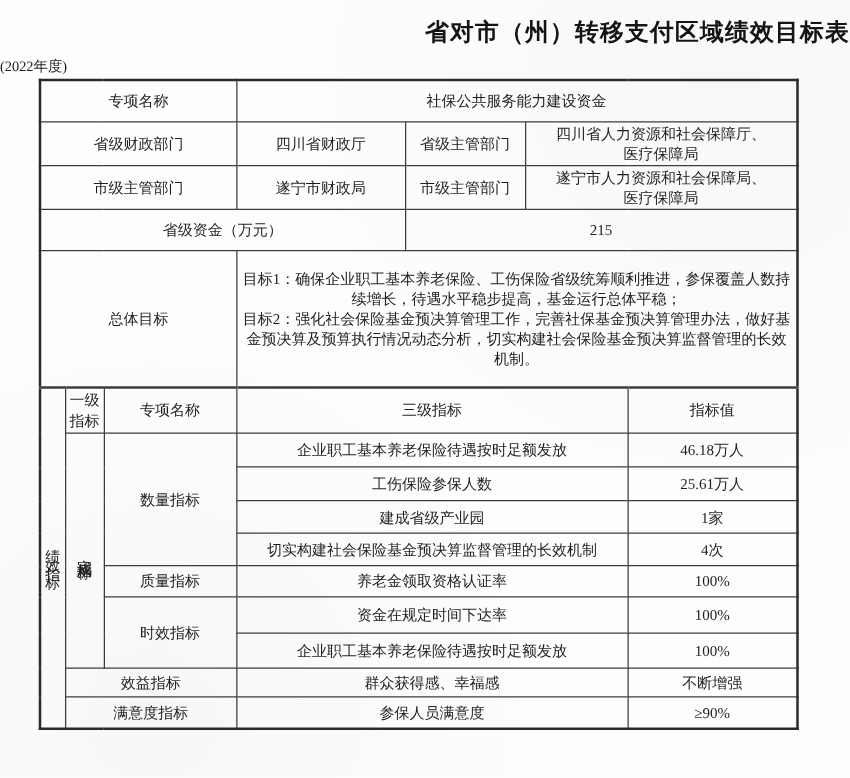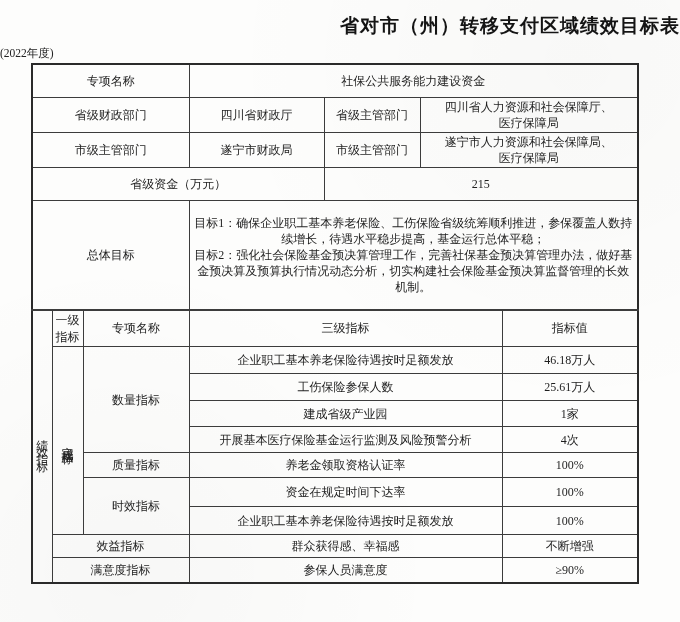--- a/index.html
+++ b/index.html
@@ -147,21 +147,21 @@
       </tr>
       <tr style="height:27px">
         <td colspan="3">工伤保险参保人数</td>
         <td class="outer-r">25.61万人</td>
       </tr>
       <tr style="height:26px">
         <td colspan="3">建成省级产业园</td>
         <td class="outer-r">1家</td>
       </tr>
       <tr style="height:26px">
-        <td colspan="3">开展基本医疗保险基金运行监测及风险预警分析</td>
+        <td colspan="3">切实构建社会保险基金预决算监督管理的长效机制</td>
         <td class="outer-r">4次</td>
       </tr>
 
       <tr style="height:25px">
         <td>质量指标</td>
         <td colspan="3">养老金领取资格认证率</td>
         <td class="outer-r">100%</td>
       </tr>
 
       <tr style="height:29px">

